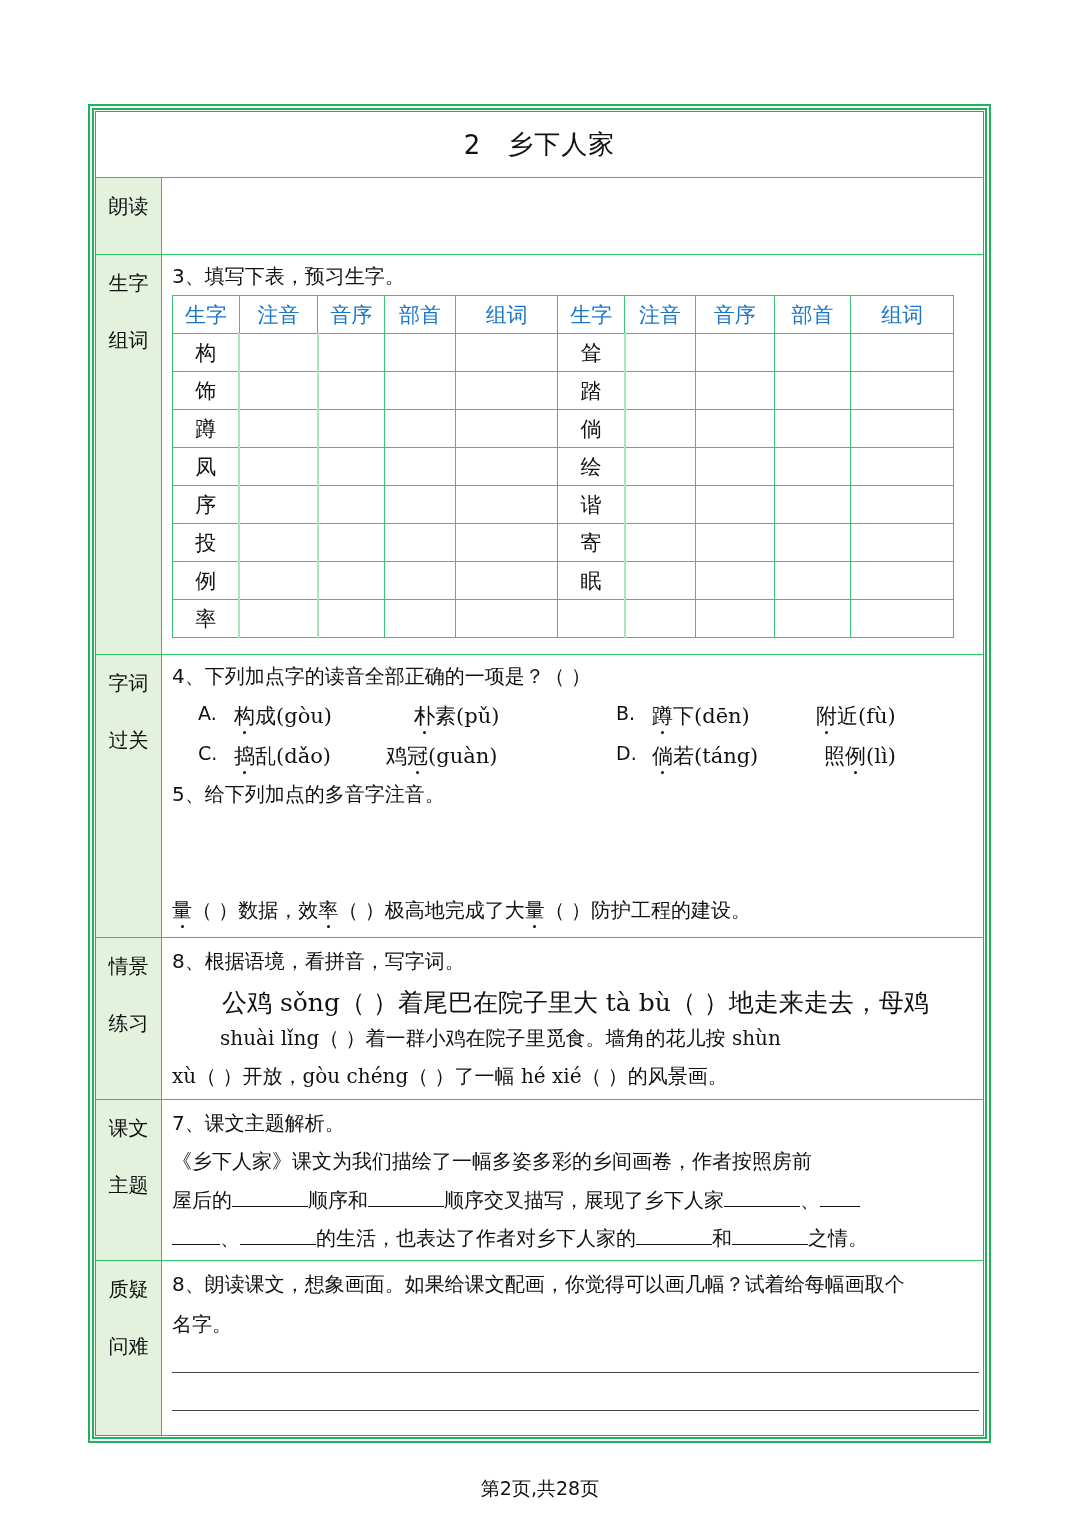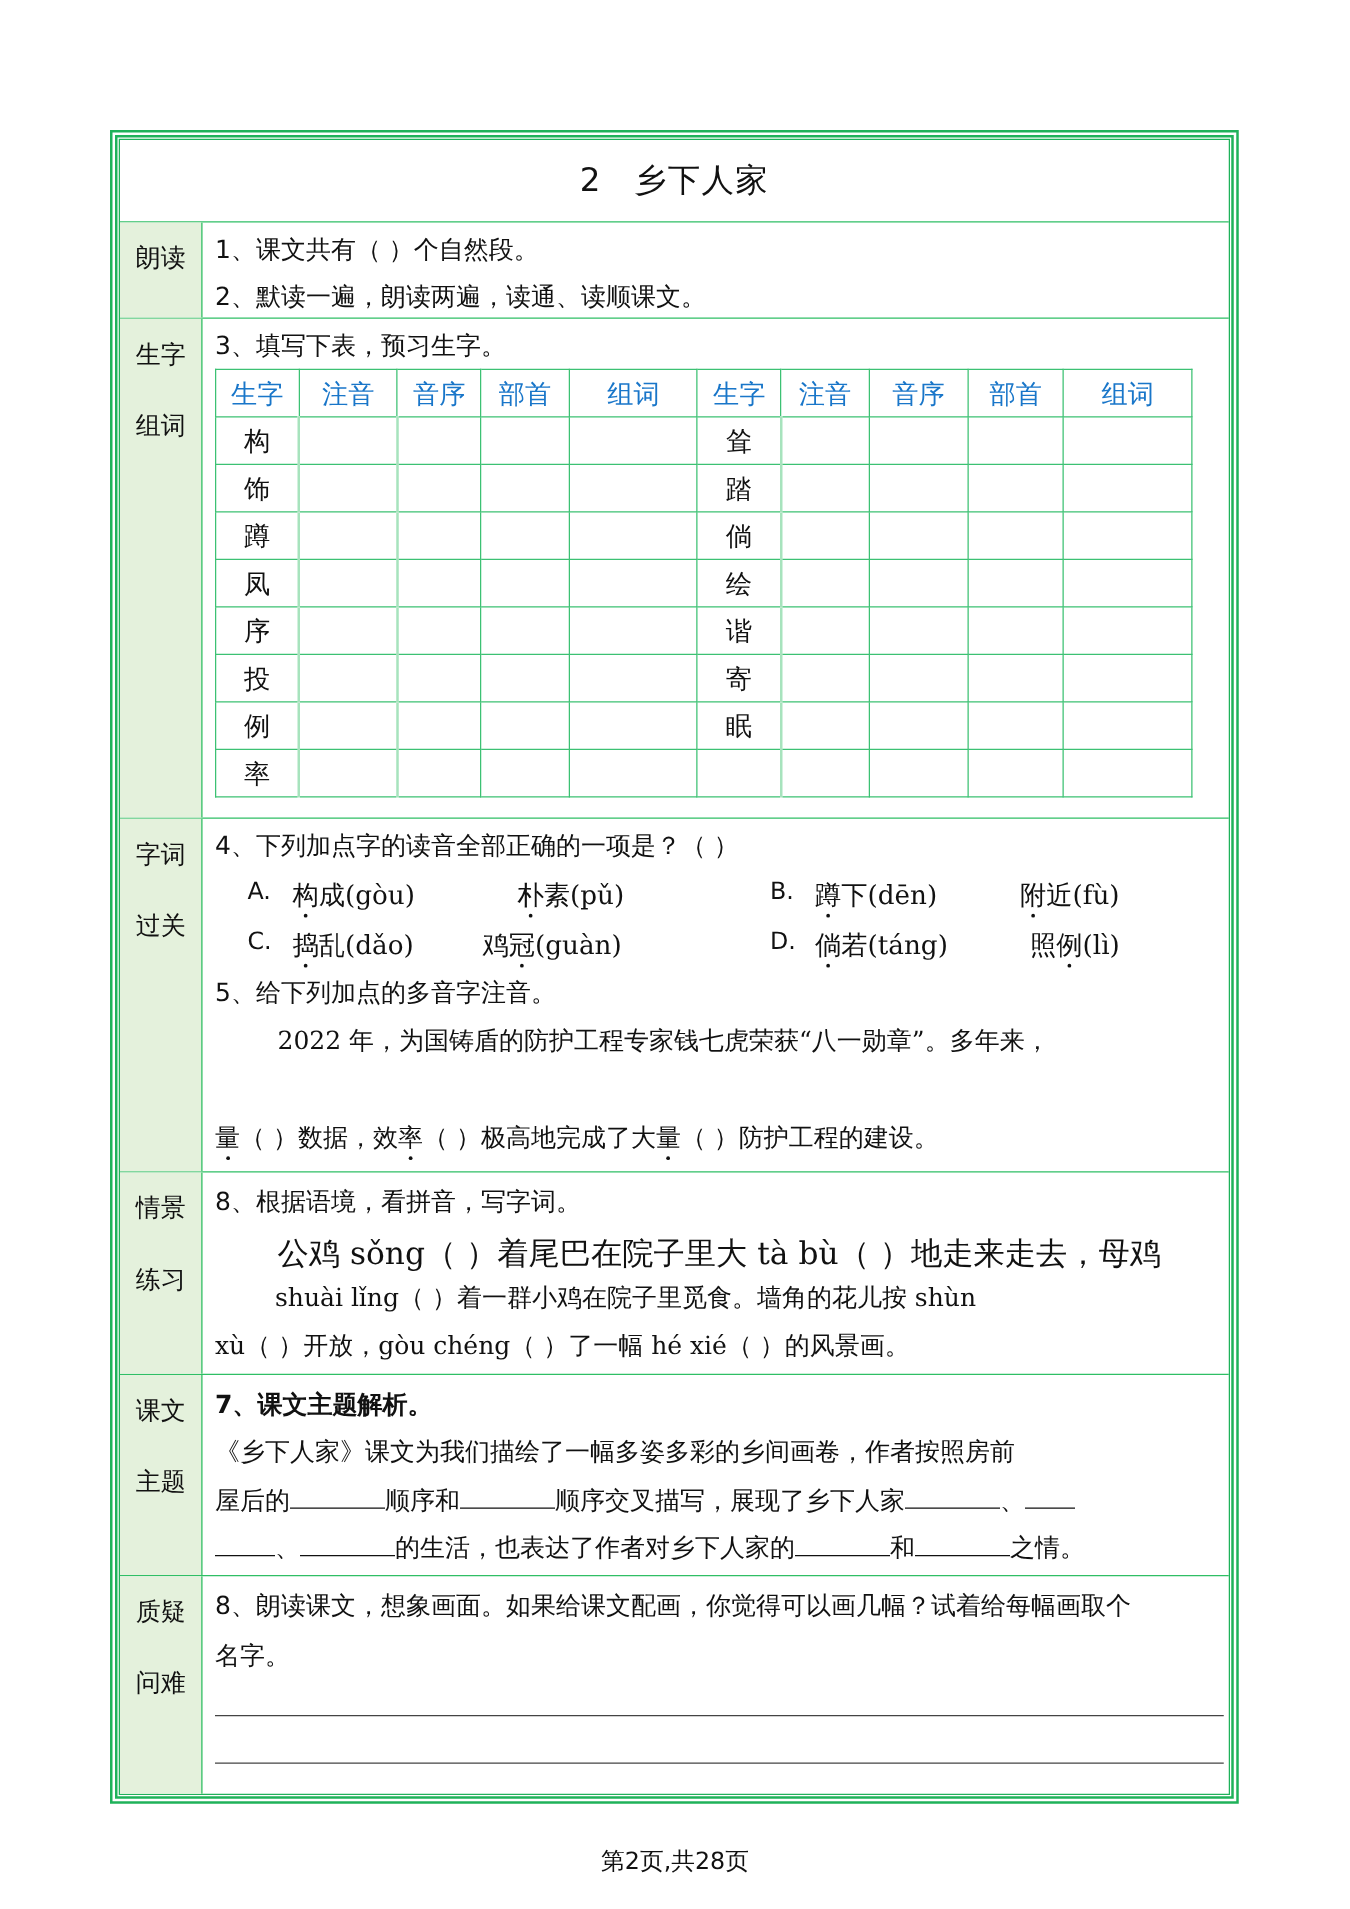--- a/index.html
+++ b/index.html
@@ -44,24 +44,20 @@
 
     <div class="row title-row">
       <span class="title-num">2</span>
       <span>乡下人家</span>
     </div>
 
     <div class="row" style="top:66px;height:77px;">
       <div class="label-col">
         <span>朗读</span>
       </div>
-      <div class="content">
-        <div class="q" style="top:8px;">1、课文共有（        ）个自然段。</div>
-        <div class="q" style="top:46px;">2、默读一遍，朗读两遍，读通、读顺课文。</div>
-      </div>
     </div>
 
     <div class="row" style="top:143px;height:400px;">
       <div class="label-col">
         <span>生字</span>
         <span>组词</span>
       </div>
       <div class="content">
         <div class="q" style="top:8px;">3、填写下表，预习生字。</div>
       </div>
@@ -196,21 +192,20 @@
         </div>
         <div class="line serif" style="top:87px;">
           <span style="position:absolute;left:26px;font-family:'DejaVu Sans',sans-serif;font-size:19px;">C.</span>
           <span style="position:absolute;left:62px;"><span class="dot">捣</span><span>乱(dǎo)</span></span>
           <span style="position:absolute;left:214px;"><span>鸡</span><span class="dot">冠</span><span>(guàn)</span></span>
           <span style="position:absolute;left:444px;font-family:'DejaVu Sans',sans-serif;font-size:19px;">D.</span>
           <span style="position:absolute;left:480px;"><span class="dot">倘</span><span>若(táng)</span></span>
           <span style="position:absolute;left:652px;"><span>照</span><span class="dot">例</span><span>(lì)</span></span>
         </div>
         <div class="q" style="top:126px;">5、给下列加点的多音字注音。</div>
-        <div class="line serif" style="top:164px;padding-left:50px;font-size:20px;">2022 年，为国铸盾的防护工程专家钱七虎荣获“八一勋章”。多年来，</div>
         <div class="line serif" style="top:242px;font-size:20px;">
           <span class="dot">量</span><span>（      ）数据，效</span><span class="dot">率</span><span>（      ）极高地完成了大</span><span class="dot">量</span><span>（      ）防护工程的建设。</span>
         </div>
       </div>
     </div>
 
     <div class="row" style="top:826px;height:162px;">
       <div class="label-col">
         <span>情景</span>
         <span>练习</span>
@@ -222,21 +217,21 @@
         <div class="line serif" style="top:125px;font-size:20px;">xù（        ）开放，gòu chéng（        ）了一幅 hé xié（        ）的风景画。</div>
       </div>
     </div>
 
     <div class="row" style="top:988px;height:161px;">
       <div class="label-col">
         <span>课文</span>
         <span>主题</span>
       </div>
       <div class="content">
-        <div class="q" style="top:10px;font-weight:bold;">7、课文主题解析。</div>
+        <div class="q" style="top:10px;">7、课文主题解析。</div>
         <div class="line serif" style="top:48px;font-size:20px;">《乡下人家》课文为我们描绘了一幅多姿多彩的乡间画卷，作者按照房前</div>
         <div class="line serif" style="top:86px;font-size:20px;">
           <span>屋后的</span><span class="blank" style="width:76px"></span><span>顺序和</span><span class="blank" style="width:76px"></span><span>顺序交叉描写，展现了乡下人家</span><span class="blank" style="width:76px"></span><span>、</span><span class="blank" style="width:40px"></span>
         </div>
         <div class="line serif" style="top:124px;font-size:20px;">
           <span class="blank" style="width:48px"></span><span>、</span><span class="blank" style="width:76px"></span><span>的生活，也表达了作者对乡下人家的</span><span class="blank" style="width:76px"></span><span>和</span><span class="blank" style="width:76px"></span><span>之情。</span>
         </div>
       </div>
     </div>
 

